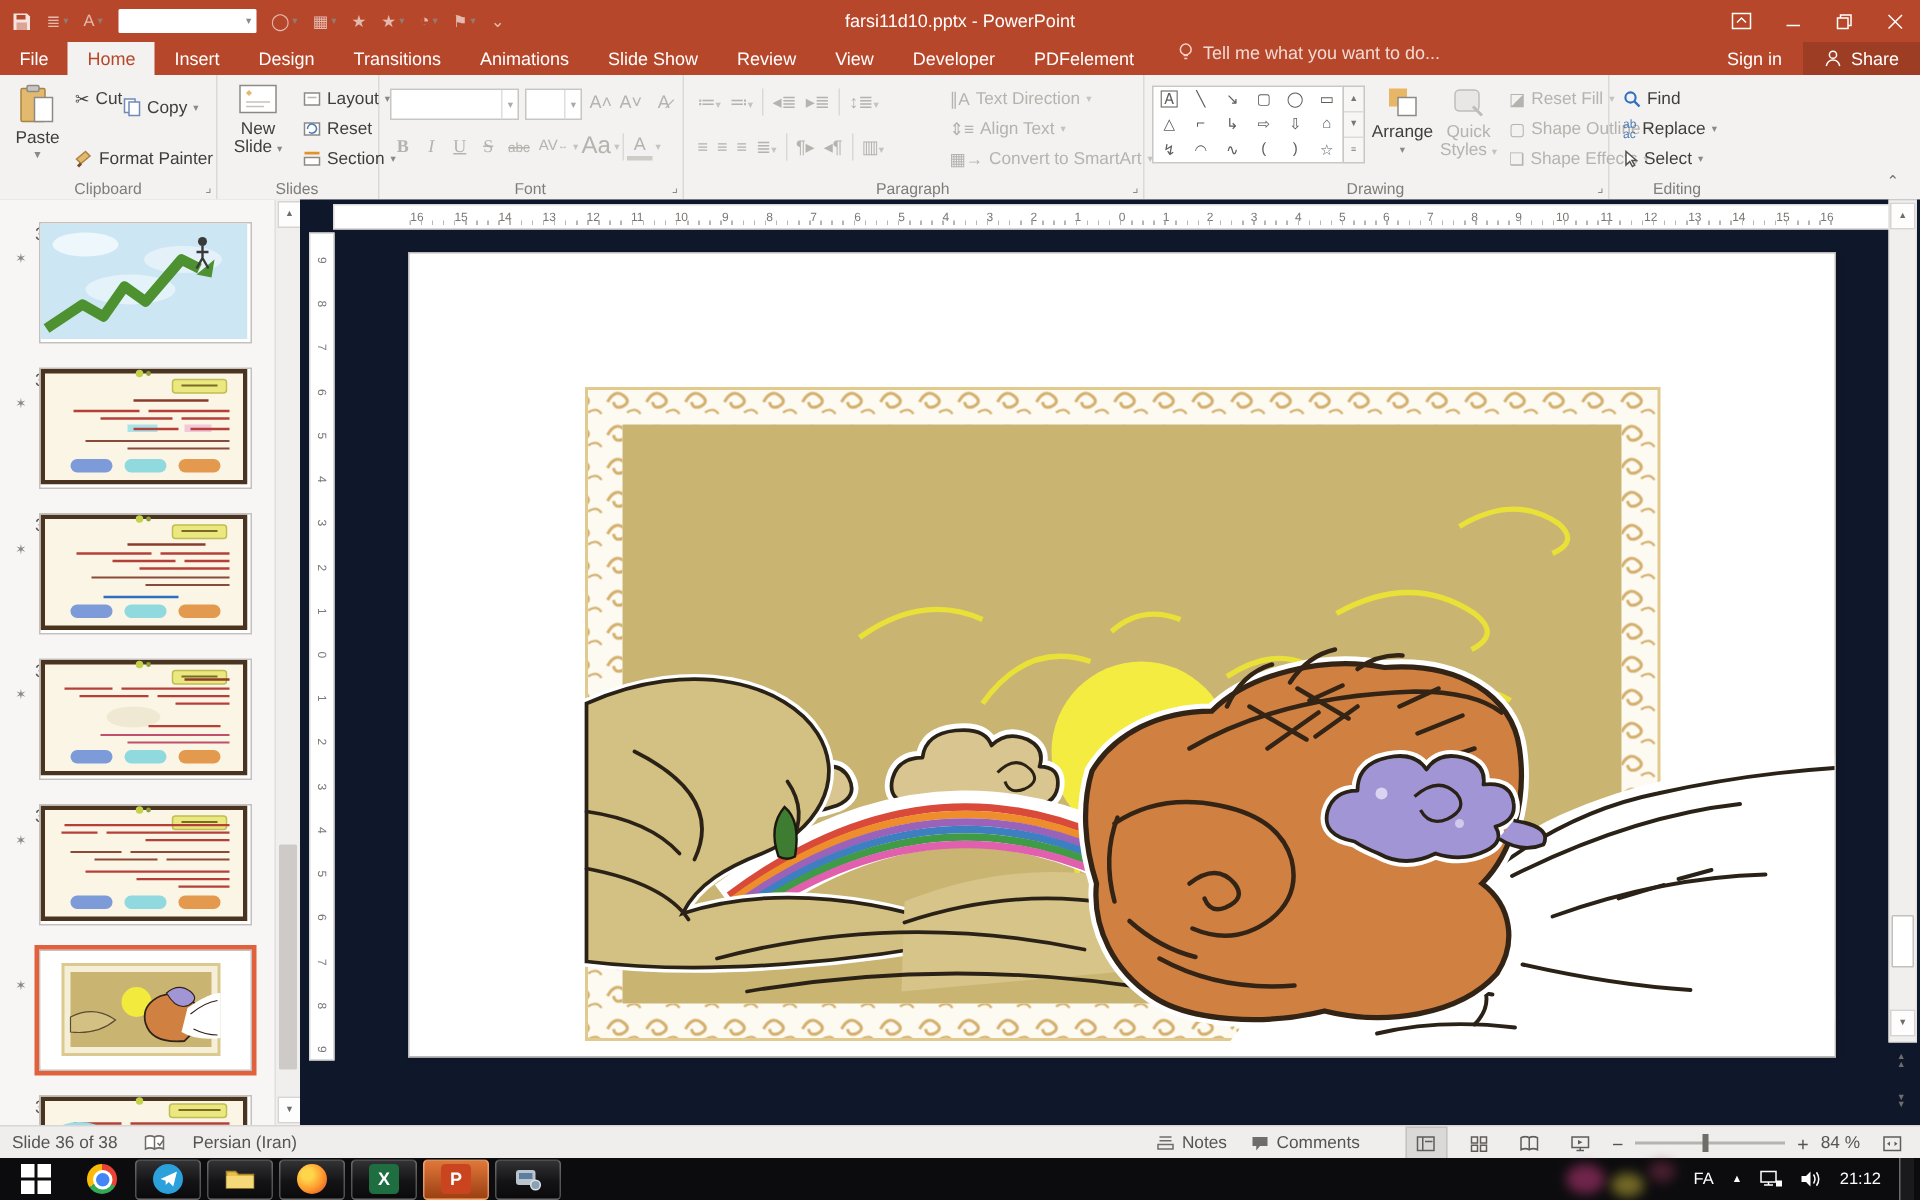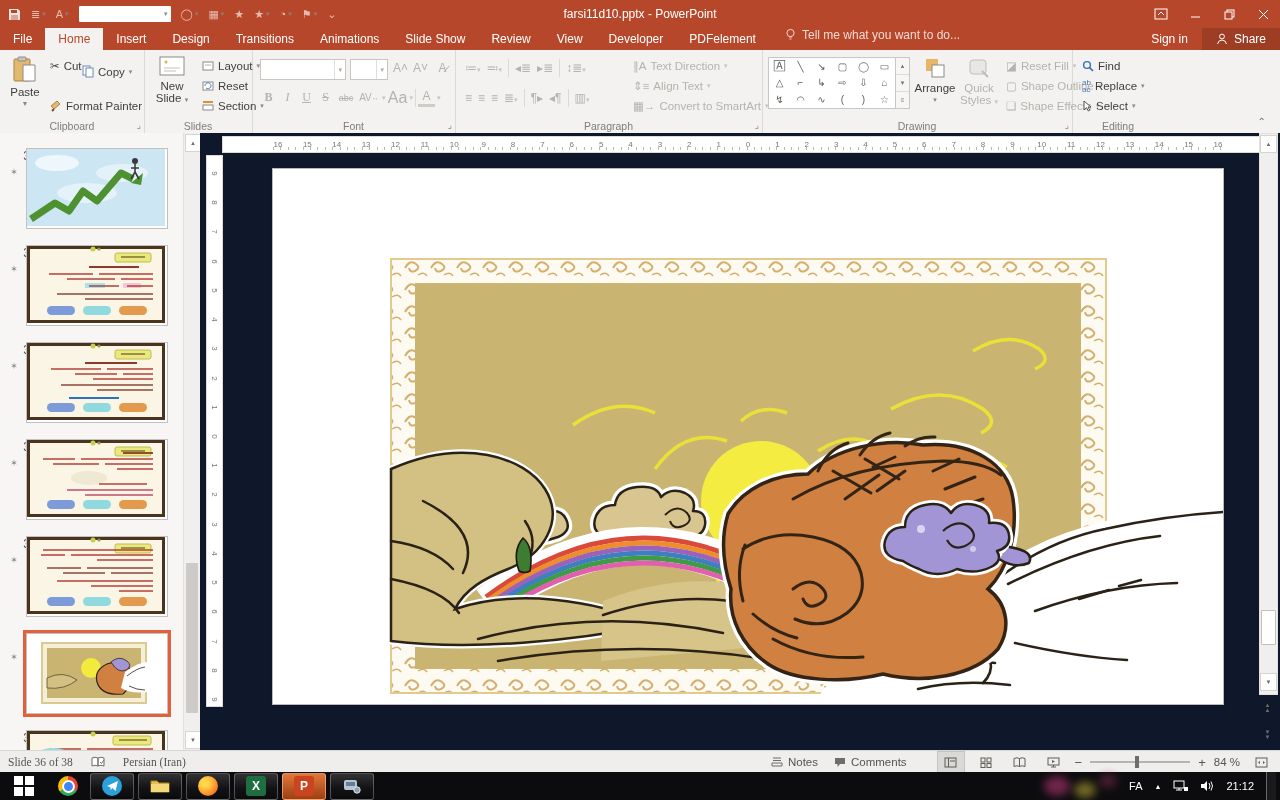--- a/index.html
+++ b/index.html
@@ -73,21 +73,21 @@
 
   #slide-canvas{position:absolute;left:72px;top:35px;width:950px;height:535px;background:#fff;border:1px solid #bcbab8;box-shadow:1px 1px 3px rgba(0,0,0,.15);}
   #notes-pane{position:absolute;left:0;top:577px;width:1080px;height:40px;background:#f0efee;border-top:1px solid #d5d2cf;}
   #notes-pane .ph{position:absolute;left:15px;top:9px;font-size:13px;color:#767370;}
   #main-scroll{position:absolute;right:4px;top:0;width:17px;height:617px;}
   #main-scroll .track{position:absolute;left:0;top:0;width:17px;height:560px;background:#f0efee;border:1px solid #e4e2e0;}
   .mbtn{position:absolute;left:1px;width:15px;height:16px;background:#fdfdfd;border:1px solid #d6d3d0;display:flex;flex-direction:column;align-items:center;justify-content:center;font-size:6px;color:#6f6c69;line-height:5px;}
 
   
   #statusbar{position:absolute;left:0;top:750px;width:1280px;height:22px;background:#f0eeed;border-top:1px solid #d8d6d4;display:flex;align-items:center;font-size:11.5px;color:#565350;}
-  #statusbar .left{display:flex;align-items:center;gap:18px;padding-left:8px;font-family:Liberation Serif, serif;}
+  #statusbar .left{display:flex;align-items:center;gap:18px;padding-left:8px;}
   #statusbar .right{margin-left:auto;display:flex;align-items:center;gap:8px;padding-right:6px;}
   .sb-btn{display:flex;align-items:center;gap:5px;padding:0 4px;}
   .viewbtn{width:26px;height:20px;display:flex;align-items:center;justify-content:center;}
   .viewbtn.active{background:#dbd9d7;border:1px solid #c6c3c0;}
   .zoomtrack{position:relative;width:100px;height:2px;background:#b5b2af;}
   .zoomthumb{position:absolute;left:45px;top:-5px;width:4px;height:12px;background:#6f6c69;}
 
   
   #taskbar{position:absolute;left:0;top:772px;width:1280px;height:28px;background:#0c0c0e;display:flex;align-items:center;color:#fff;}
   .tb-btn{width:42px;height:25px;margin:0 2px;border:1px solid rgba(255,255,255,.28);border-radius:3px;background:linear-gradient(180deg,rgba(255,255,255,.16),rgba(255,255,255,.03) 55%,rgba(0,0,0,.1));display:flex;align-items:center;justify-content:center;}

